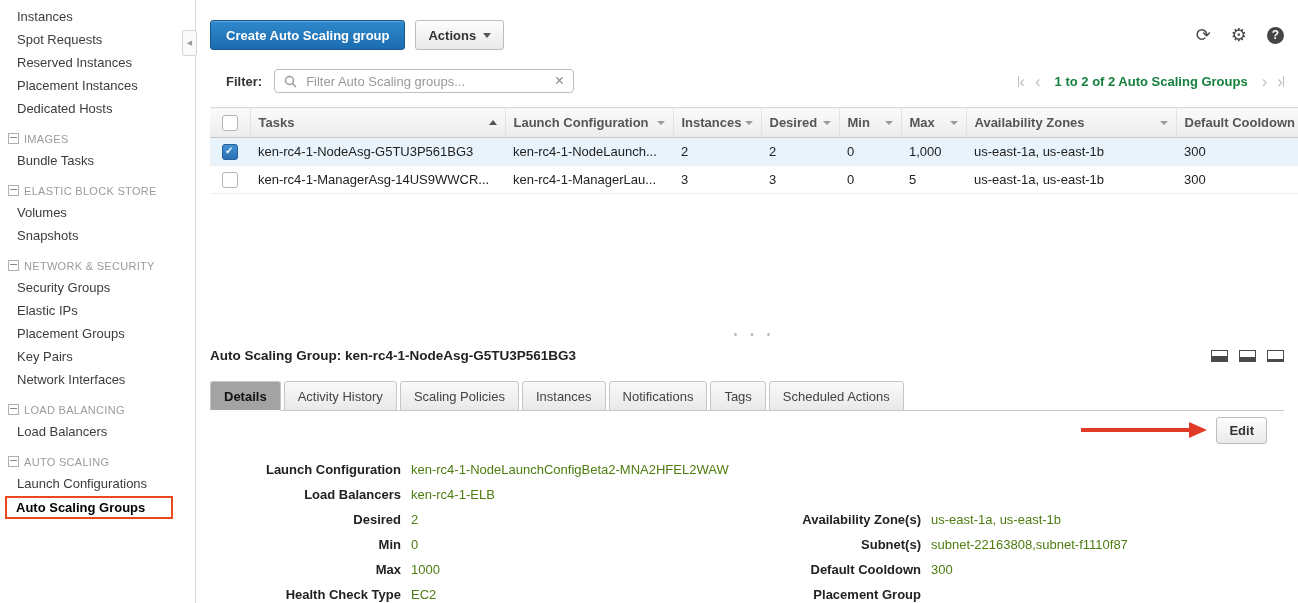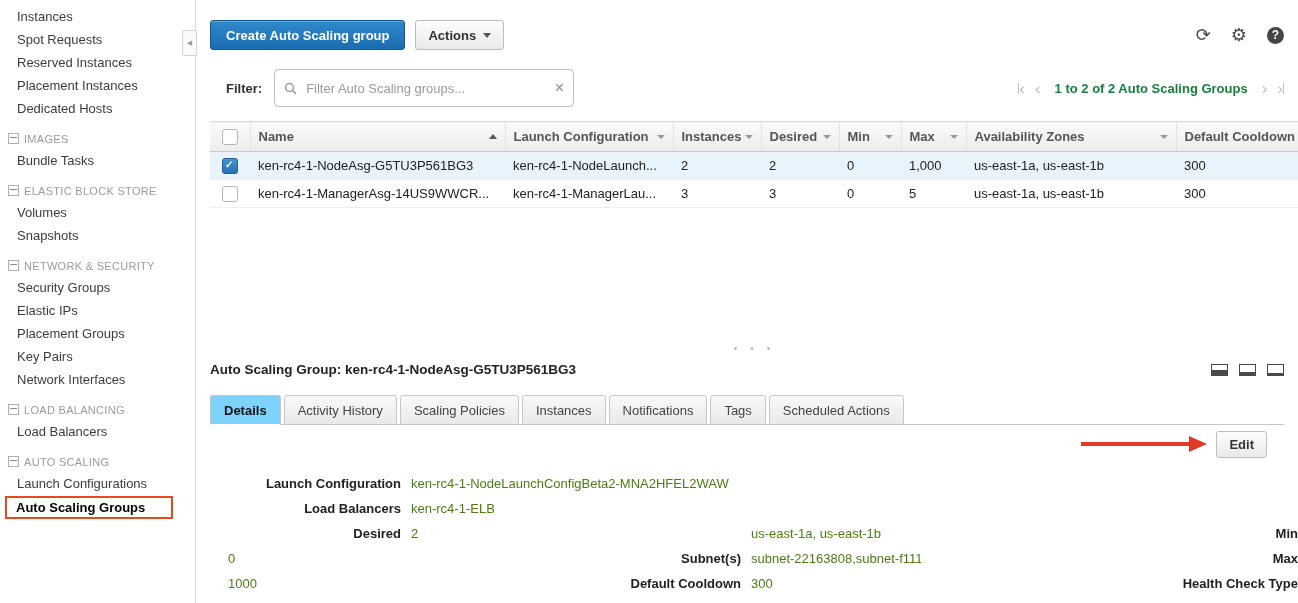--- a/index.html
+++ b/index.html
@@ -26,21 +26,21 @@
   .btn { height:30px; border-radius:3px; font-weight:bold; font-size:13px; font-family:inherit; cursor:pointer; display:inline-flex; align-items:center; }
   .btn-primary { background:linear-gradient(#2f89cc,#1b6cb0); border:1px solid #17578e; color:#fff; padding:0 15px; box-shadow:inset 0 1px 0 rgba(255,255,255,.25); }
   .btn-default { background:linear-gradient(#fdfdfd,#e9e9e9); border:1px solid #bdbdbd; color:#333; padding:0 12px; }
   .caret-dn { display:inline-block; width:0; height:0; border-left:4px solid transparent; border-right:4px solid transparent; border-top:5px solid #555; margin-left:7px; }
   .toolbar-icons { margin-left:auto; margin-right:14px; display:flex; gap:20px; align-items:center; color:#4a4a4a; }
   .icon-glyph { font-size:18px; cursor:pointer; line-height:1; }
   .help-circle { width:17px; height:17px; border-radius:50%; background:#454545; color:#fff; font-size:12px; font-weight:bold; display:flex; align-items:center; justify-content:center; cursor:pointer; }
 
   .filter-bar { margin-top:19px; display:flex; align-items:center; }
   .filter-label { font-weight:bold; margin:0 12px 0 16px; color:#333; }
-  .search-box { width:300px; height:38px; border:1px solid #bdbdbd; border-radius:4px; display:flex; align-items:center; padding:0 9px; gap:7px; background:#fff; box-sizing:border-box; }
+  .search-box { width:300px; height:24px; border:1px solid #bdbdbd; border-radius:4px; display:flex; align-items:center; padding:0 9px; gap:7px; background:#fff; box-sizing:border-box; }
   .search-box input { border:none; outline:none; flex:1; font-size:13px; color:#555; font-family:inherit; background:transparent; }
   .search-box input::placeholder { color:#9a9a9a; }
   .clear-x { color:#8a8a8a; font-size:16px; cursor:pointer; line-height:1; }
   .pagination { margin-left:auto; margin-right:14px; display:flex; align-items:center; gap:10px; color:#c0c0c0; }
   .pg-chev { font-size:17px; line-height:1; cursor:pointer; display:flex; align-items:center; }
   .pg-bar { display:inline-block; width:1px; height:11px; background:#c0c0c0; }
   .pg-text { color:#15803d; font-weight:bold; margin:0 4px; }
 
   table { border-collapse:collapse; table-layout:fixed; width:1116px; margin-top:14px; }
   thead th { height:30px; background:linear-gradient(#fbfbfb,#ececec); border-top:1px solid #d9d9d9; border-bottom:1px solid #c9c9c9; border-right:1px solid #e2e2e2; font-size:13px; color:#555; text-align:left; padding:0 8px; font-weight:bold; box-sizing:border-box; }
@@ -60,21 +60,21 @@
   .details-header { display:flex; align-items:center; margin-top:8px; }
   .details-title { font-weight:bold; color:#222; font-size:13.5px; }
   .layout-icons { margin-left:auto; margin-right:14px; display:flex; gap:11px; }
   .layout-ic { width:17px; height:12px; border:1px solid #4a4a4a; box-sizing:border-box; cursor:pointer; }
   .layout-ic.split { background:linear-gradient(180deg,#fff 50%,#4a4a4a 50%); }
   .layout-ic.bottom { background:linear-gradient(180deg,#fff 65%,#4a4a4a 65%); }
   .layout-ic.full { background:#fff; border-bottom-width:3px; }
 
   .tabs { margin-top:18px; display:flex; gap:3px; height:29px; border-bottom:1px solid #c6c6c6; margin-right:14px; }
   .tab { padding:0 13px; display:flex; align-items:center; background:linear-gradient(#f9f9f9,#e9e9e9); border:1px solid #c6c6c6; border-radius:3px 3px 0 0; color:#444; cursor:pointer; margin-bottom:-1px; box-sizing:border-box; }
-  .tab.active { background:#7dd3fc; font-weight:bold; color:#111; border-bottom-color:#fff; }
+  .tab.active { background:#a3a3a3; font-weight:bold; color:#111; border-bottom-color:#fff; }
 
   .edit-row { position:relative; height:42px; margin-right:14px; }
   .edit-btn { position:absolute; right:17px; top:6px; height:27px; }
   .edit-arrow { position:absolute; right:75px; top:10px; }
 
   .details-fields { margin-top:4px; padding-left:18px; display:grid; grid-template-columns:173px 330px 170px auto; column-gap:10px; }
   .f-label { font-weight:bold; color:#222; text-align:right; line-height:25px; white-space:nowrap; }
   .f-value { color:#4d7c0f; line-height:25px; white-space:nowrap; overflow:hidden; }
 </style>
 </head>
@@ -176,21 +176,21 @@
           <col style="width: 62px;">
           <col style="width: 65px;">
           <col style="width: 210px;">
           <col style="width: 150px;">
         </colgroup>
       <thead>
           <tr>
             <th class="cb-cell"><span class="cb"></span></th>
             <th>
               <div class="th-inner">
-                <span>Name</span>
+                <span>Tasks</span>
                 <span class="sort-asc"></span>
               </div>
             </th>
             <th>
               <div class="th-inner">
                 <span>Launch Configuration</span>
                 <span class="filter-caret"></span>
               </div>
             </th>
             <th>
@@ -290,20 +290,21 @@
         <div class="f-label">Launch Configuration</div>
         <div class="f-value">ken-rc4-1-NodeLaunchConfigBeta2-MNA2HFEL2WAW</div>
         <div class="f-label"></div>
         <div class="f-value"></div>
         <div class="f-label">Load Balancers</div>
         <div class="f-value">ken-rc4-1-ELB</div>
         <div class="f-label"></div>
         <div class="f-value"></div>
         <div class="f-label">Desired</div>
         <div class="f-value">2</div>
+        <div class="f-label">Availability Zone(s)</div>
         <div class="f-value">us-east-1a, us-east-1b</div>
         <div class="f-label">Min</div>
         <div class="f-value">0</div>
         <div class="f-label">Subnet(s)</div>
         <div class="f-value">subnet-22163808,subnet-f1110f87</div>
         <div class="f-label">Max</div>
         <div class="f-value">1000</div>
         <div class="f-label">Default Cooldown</div>
         <div class="f-value">300</div>
         <div class="f-label">Health Check Type</div>

